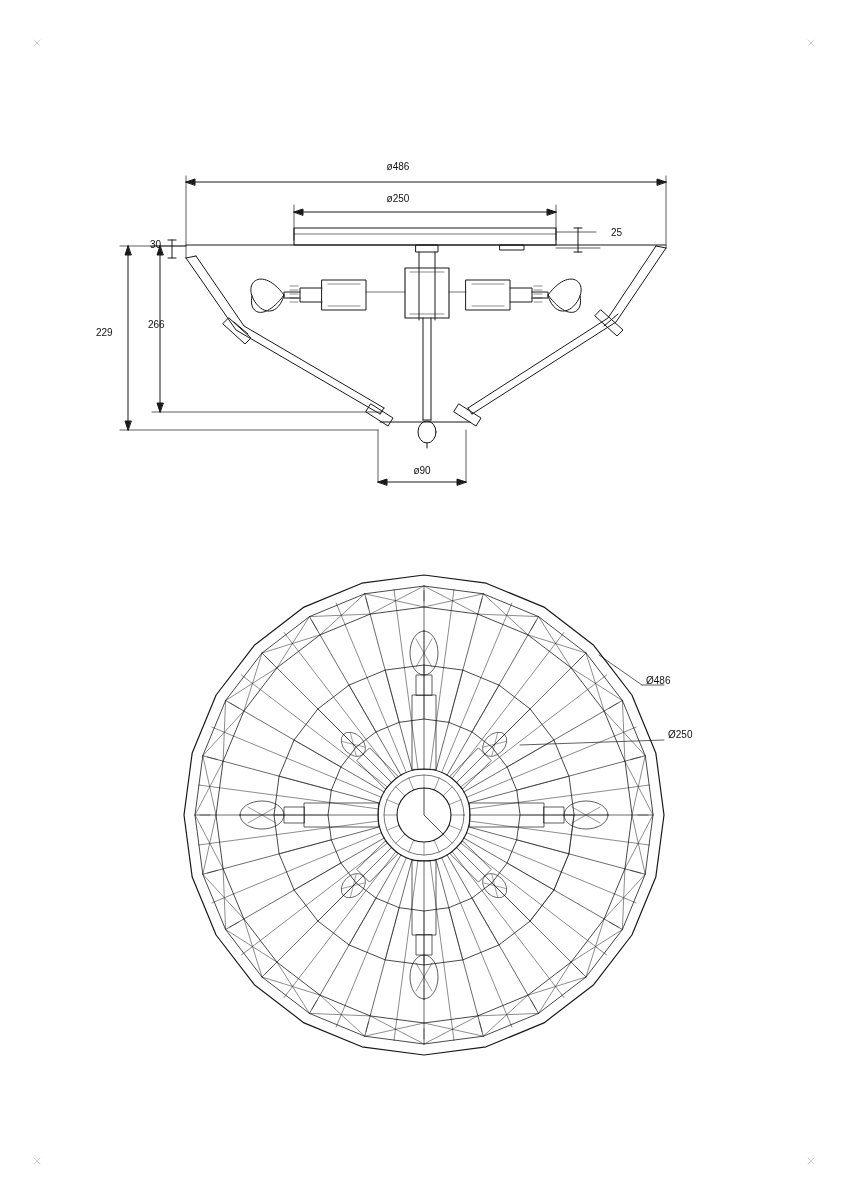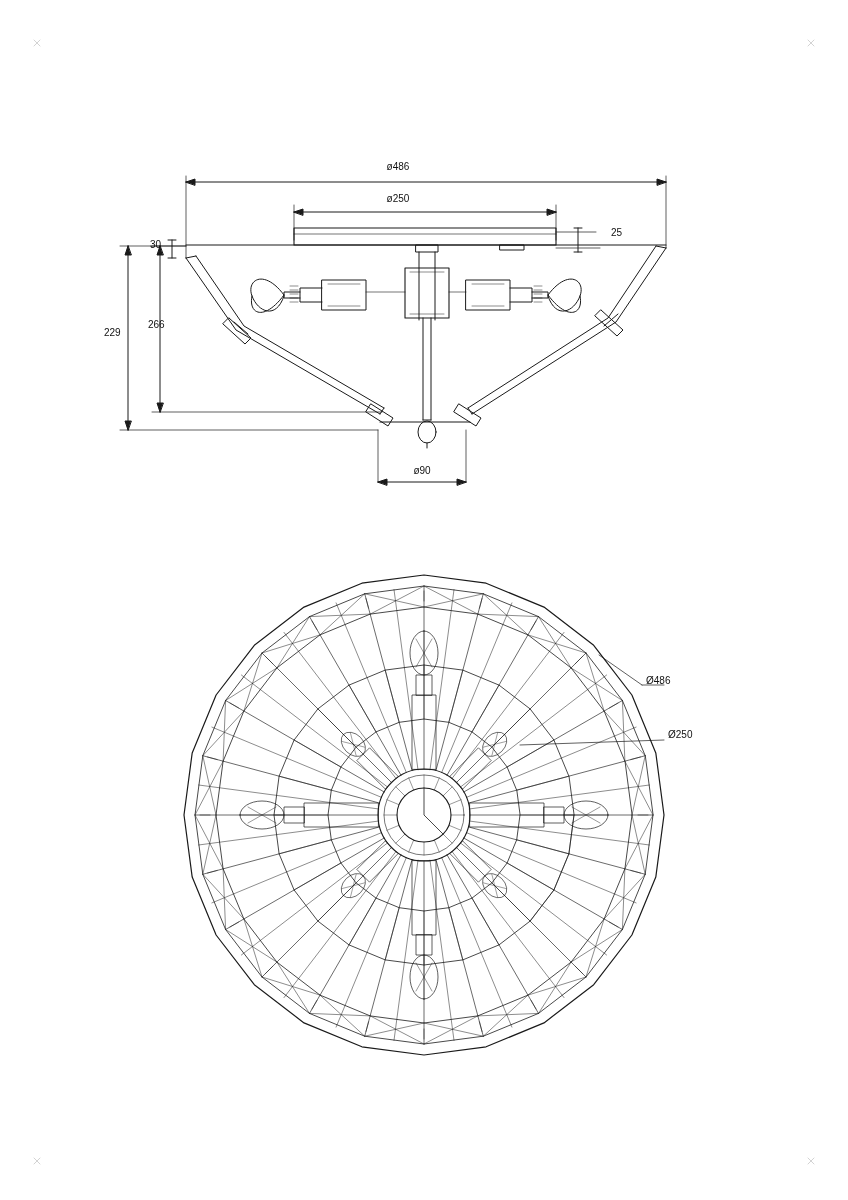--- a/index.html
+++ b/index.html
@@ -372,17 +372,17 @@
           <path d="M206.8 -55.4 L216.5 -58.0"></path>
       </g>
     </g>
   </g>
 </svg>
 
 <div class="dim-label" style="left:398px; top:162px; transform:translateX(-50%);">ø486</div>
 <div class="dim-label" style="left:398px; top:194px; transform:translateX(-50%);">ø250</div>
 <div class="dim-label" style="left:150px; top:240px;">30</div>
 <div class="dim-label" style="left:563px; top:228px;margin-left:48px;">25</div>
-<div class="dim-label" style="left:104px; top:328px;">229</div>
+<div class="dim-label" style="left:96px; top:328px;">229</div>
 <div class="dim-label" style="left:148px; top:320px;">266</div>
 <div class="dim-label" style="left:422px; top:466px; transform:translateX(-50%);text-align:center;">ø90</div>
 <div class="dim-label" style="left:646px; top:676px;">Ø486</div>
 <div class="dim-label" style="left:668px; top:730px;">Ø250</div>
 
 </body></html>

